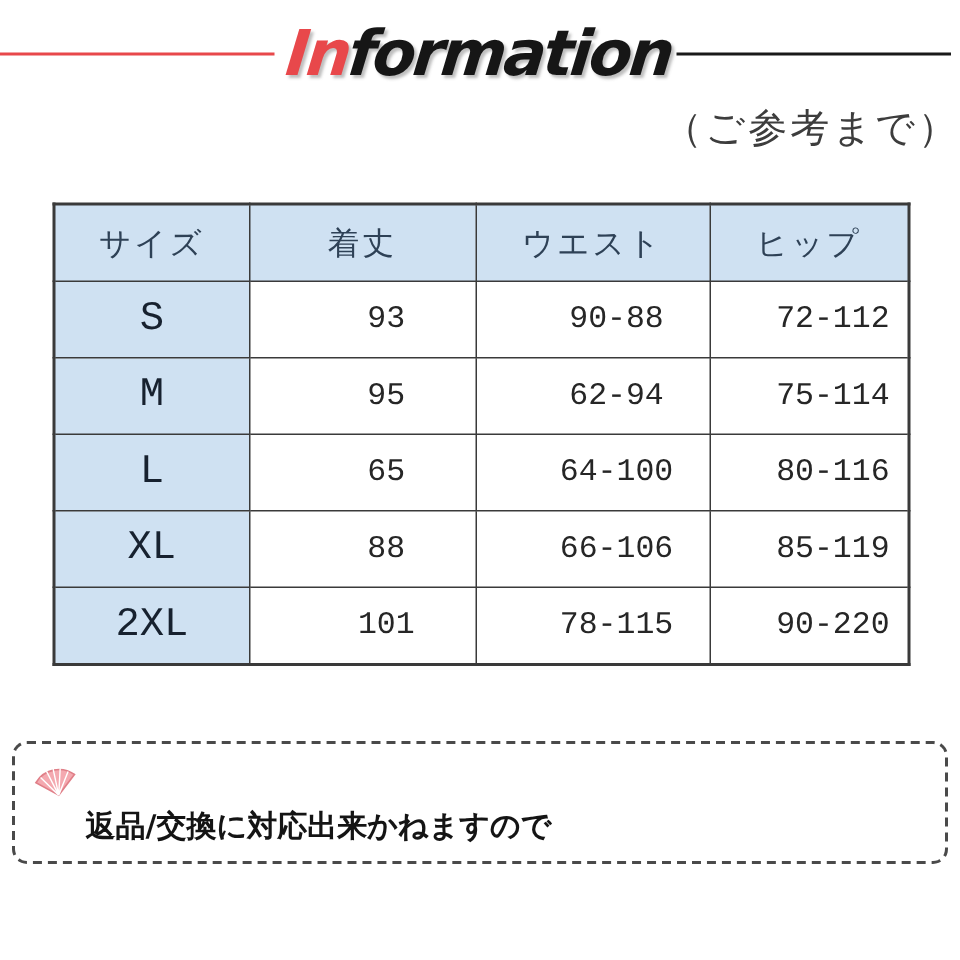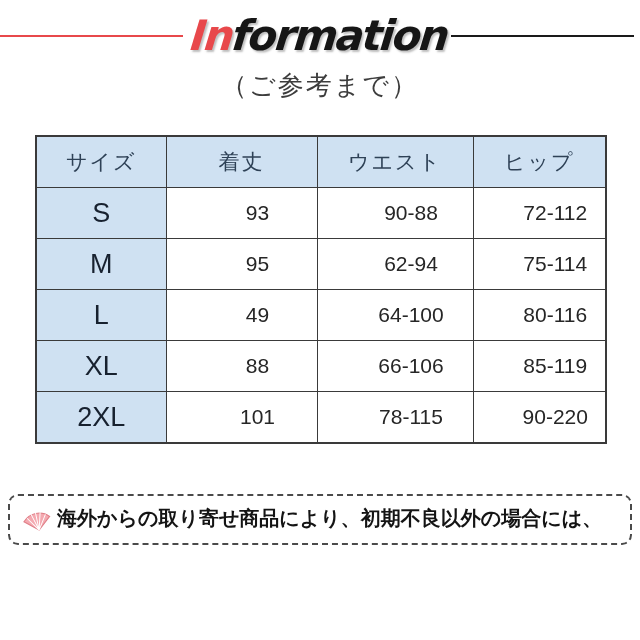--- a/index.html
+++ b/index.html
@@ -33,34 +33,34 @@
     color: #161616;
     letter-spacing: -2px;
     white-space: nowrap;
     text-shadow: 2px 2px 2px rgba(110,110,110,0.45);
     transform: skewX(-6deg);
   }
   .title .accent { color: #e8484b; }
 
   .subtitle {
     margin-top: 8px;
-    text-align: center;
+    text-align: right;
     font-family: "Liberation Serif", serif;
     font-size: 26px;
     color: #3d3d3d;
     letter-spacing: 2px;
   }
 
   
   .table-wrap { margin: 32px 35px 0 35px; }
   table.size-table {
     border-collapse: collapse;
     width: 570px;
     table-layout: fixed;
-    font-family: Liberation Sans, sans-serif;
+    font-family: Liberation Mono, monospace;
     border: 2px solid #3a3a3a;
   }
   .size-table th, .size-table td {
     border: 1px solid #3a3a3a;
     text-align: center;
     vertical-align: middle;
     height: 50px;
     padding: 0;
   }
   .size-table thead th {
@@ -146,21 +146,21 @@
           <td>72-112</td>
         </tr>
         <tr>
           <th class="size-cell">M</th>
           <td>95</td>
           <td>62-94</td>
           <td>75-114</td>
         </tr>
         <tr>
           <th class="size-cell">L</th>
-          <td>49</td>
+          <td>65</td>
           <td>64-100</td>
           <td>80-116</td>
         </tr>
         <tr>
           <th class="size-cell">XL</th>
           <td>88</td>
           <td>66-106</td>
           <td>85-119</td>
         </tr>
         <tr>
@@ -175,19 +175,20 @@
 
   <div class="notes-box">
 
     <div class="note-item">
       <svg class="fan" viewBox="0 0 32 32" aria-hidden="true">
         <path d="M16 27 L2 15 A 19 19 0 0 1 30 15 Z" fill="#f4a9b0"></path>
         <path d="M16 27 L2 15 A 19 19 0 0 1 30 15 Z" fill="none" stroke-width="1.2" stroke="#e07f88"></path>
         <path d="M16 27 L6 12 M16 27 L11 8.5 M16 27 L16 7.5 M16 27 L21 8.5 M16 27 L26 12" fill="none" stroke-width="1" stroke="#ffffff"></path>
       </svg>
       <p class="note-text">
-        <span>海外からの取り寄せ商品により、初期不良以外の場合には、</span><br>
+        <br>
+        <span>返品/交換に対応出来かねますので</span>
       </p>
     </div>
 
 
   </div>
 </div>
 
 </body></html>

